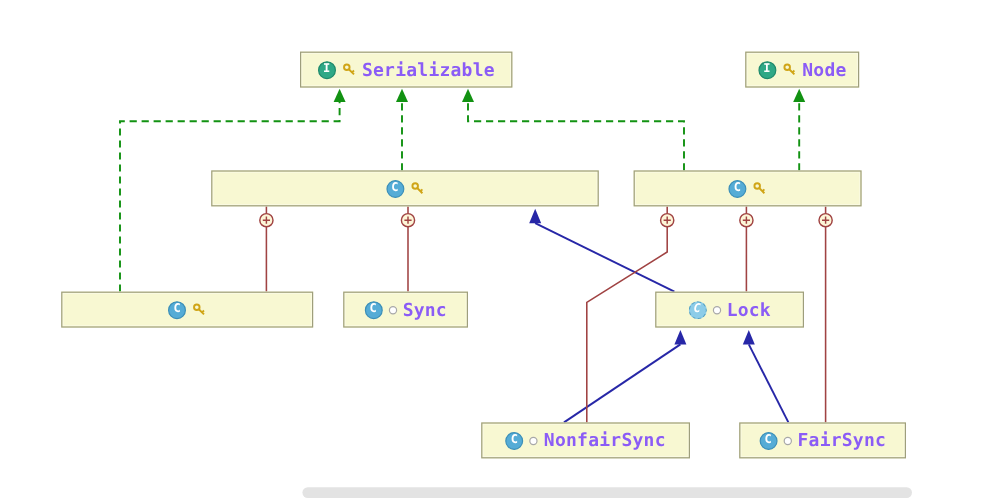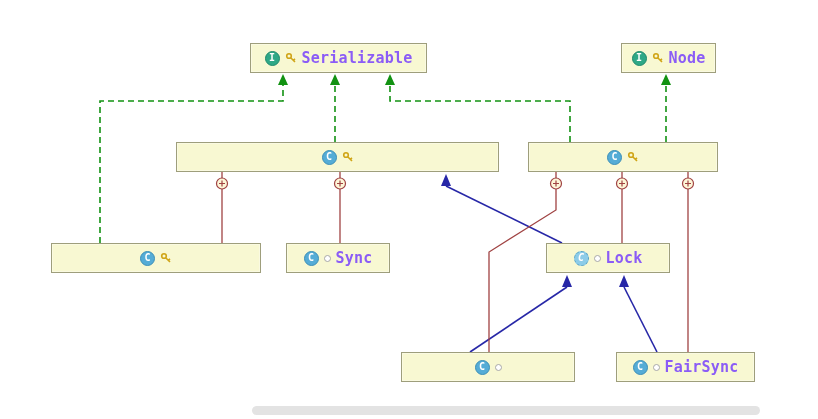--- a/index.html
+++ b/index.html
@@ -155,20 +155,21 @@
         <span class="vis-dot"></span>
       </span>
     <span class="label">Lock</span>
   </div>
 
   <div class="uml-node" style="left:401px;top:352px;width:174px;">
     <span class="type-icon class">C</span>
     <span class="vis-icon">
         <span class="vis-dot"></span>
       </span>
+    <span class="label">NonfairSync</span>
   </div>
 
   <div class="uml-node" style="left:616px;top:352px;width:139px;">
     <span class="type-icon class">C</span>
     <span class="vis-icon">
         <span class="vis-dot"></span>
       </span>
     <span class="label">FairSync</span>
   </div>
 

